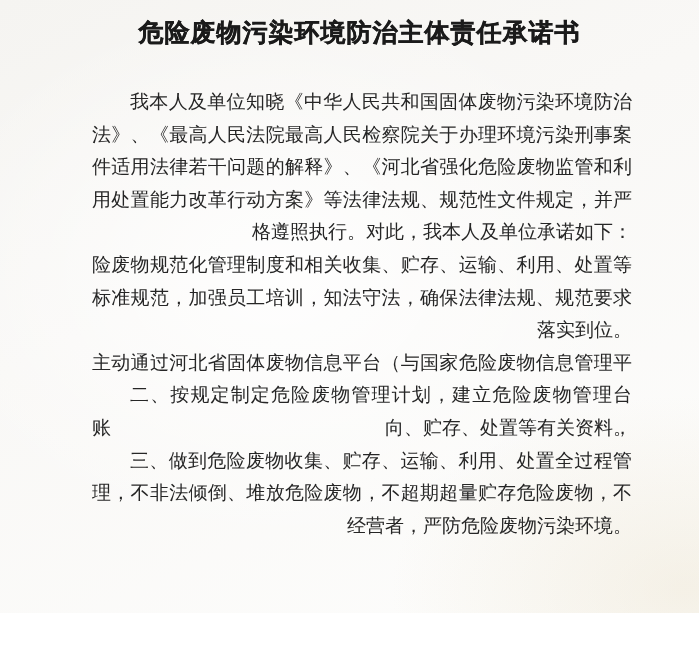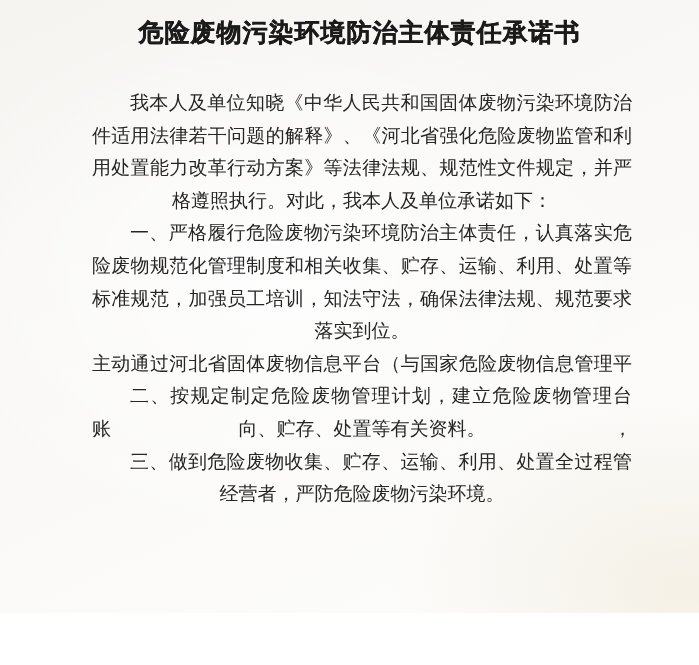--- a/index.html
+++ b/index.html
@@ -34,59 +34,61 @@
     color: #1b1b1b;
     -webkit-text-stroke: 0.4px #1b1b1b;
   }
   .doc-body {
     position: absolute;
     top: 87px;
     left: 92px;
     width: 540px;
     font-size: 19px;
     color: #262626;
+    font-family: Liberation Mono, monospace;
   }
   .ln {
     margin: 0;
     height: 32.6px;
     line-height: 32.6px;
     white-space: normal;
     overflow: visible;
-    text-align: center;
+    text-align: right;
   }
   .full {
     text-align: justify;
     text-align-last: justify;
     text-justify: inter-character;
   }
   .first {
     text-indent: 2em;
   }
 </style>
 </head>
 <body>
 
 <main class="page">
 
   <h1 class="title">危险废物污染环境防治主体责任承诺书</h1>
 
   <section class="doc-body">
 
     <p class="ln first full">我本人及单位知晓《中华人民共和国固体废物污染环境防治</p>
+    <p class="ln full">法》、《最高人民法院最高人民检察院关于办理环境污染刑事案</p>
     <p class="ln full">件适用法律若干问题的解释》、《河北省强化危险废物监管和利</p>
     <p class="ln full">用处置能力改革行动方案》等法律法规、规范性文件规定，并严</p>
     <p class="ln">格遵照执行。对此，我本人及单位承诺如下：</p>
 
-    <p class="ln first full">一、严格履行危险废物污染环境防治主体责任，认真落实危</p>
     <p class="ln full">险废物规范化管理制度和相关收集、贮存、运输、利用、处置等</p>
     <p class="ln full">标准规范，加强员工培训，知法守法，确保法律法规、规范要求</p>
     <p class="ln">落实到位。</p>
 
     <p class="ln full">主动通过河北省固体废物信息平台（与国家危险废物信息管理平</p>
     <p class="ln first full">二、按规定制定危险废物管理计划，建立危险废物管理台账，</p>
     <p class="ln">向、贮存、处置等有关资料。</p>
 
     <p class="ln first full">三、做到危险废物收集、贮存、运输、利用、处置全过程管</p>
+    <p class="ln full">理，不非法倾倒、堆放危险废物，不超期超量贮存危险废物，不</p>
     <p class="ln">经营者，严防危险废物污染环境。</p>
 
   </section>
 
 </main>
 
 </body></html>

